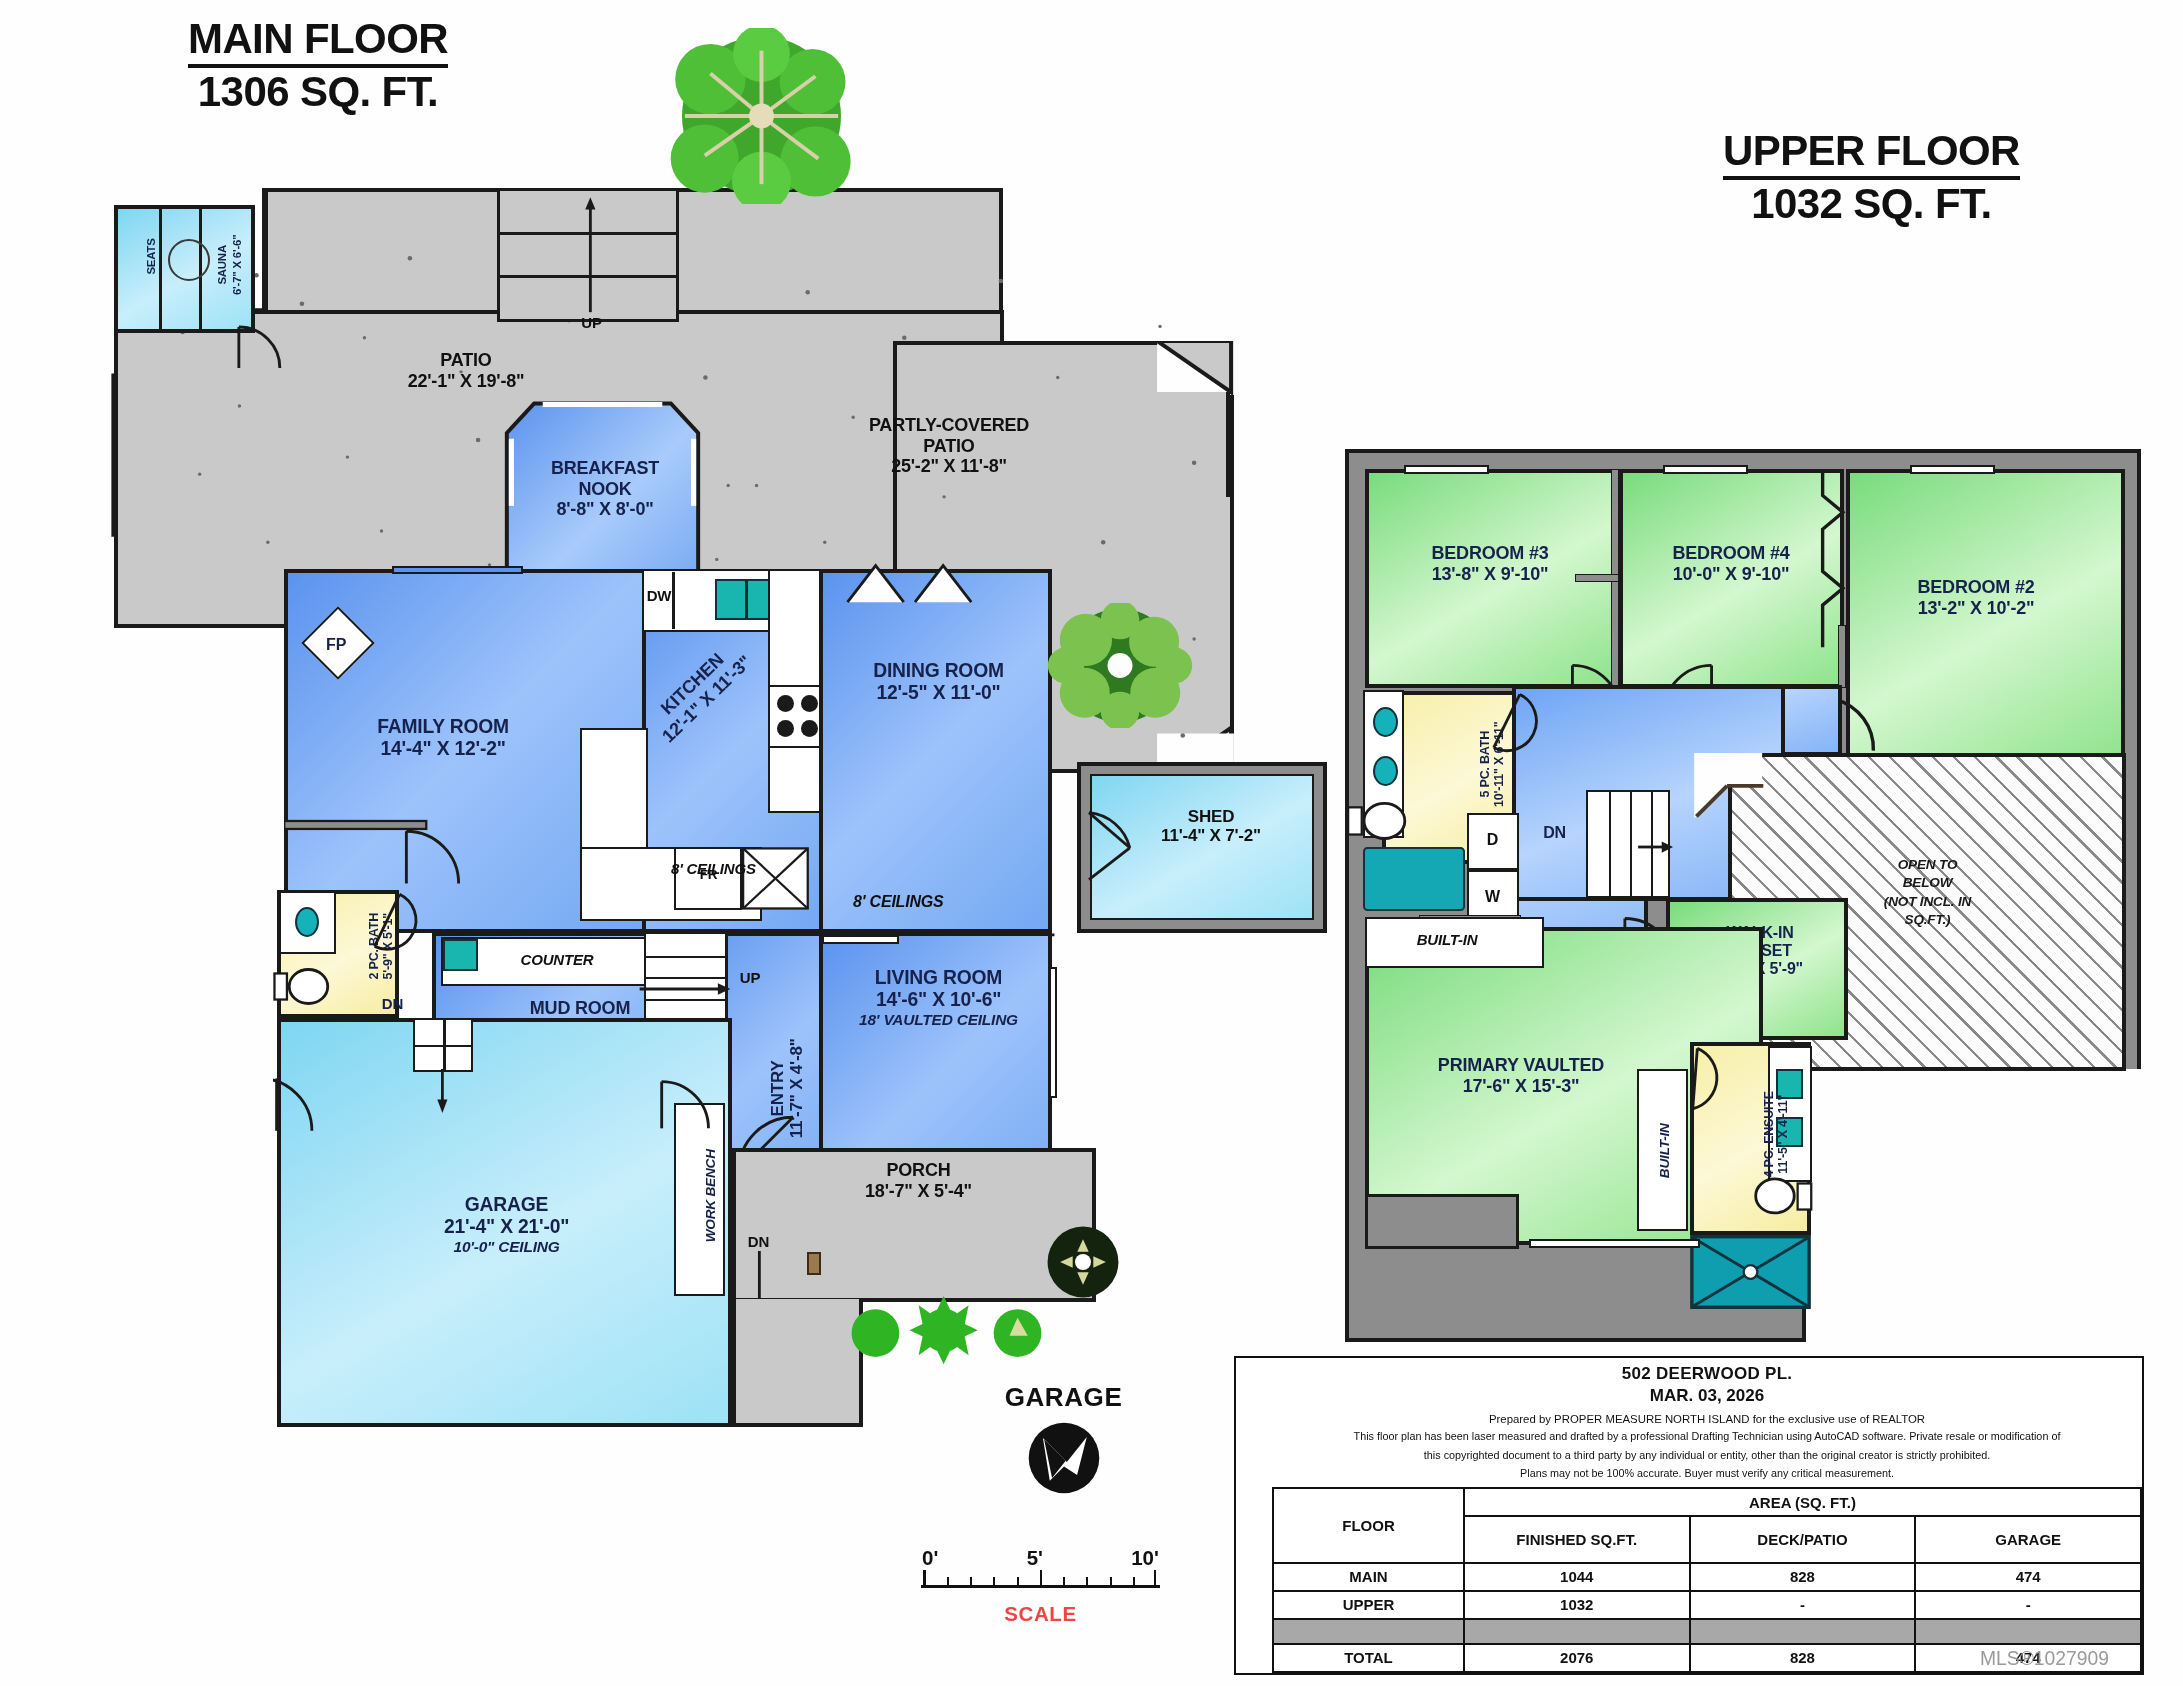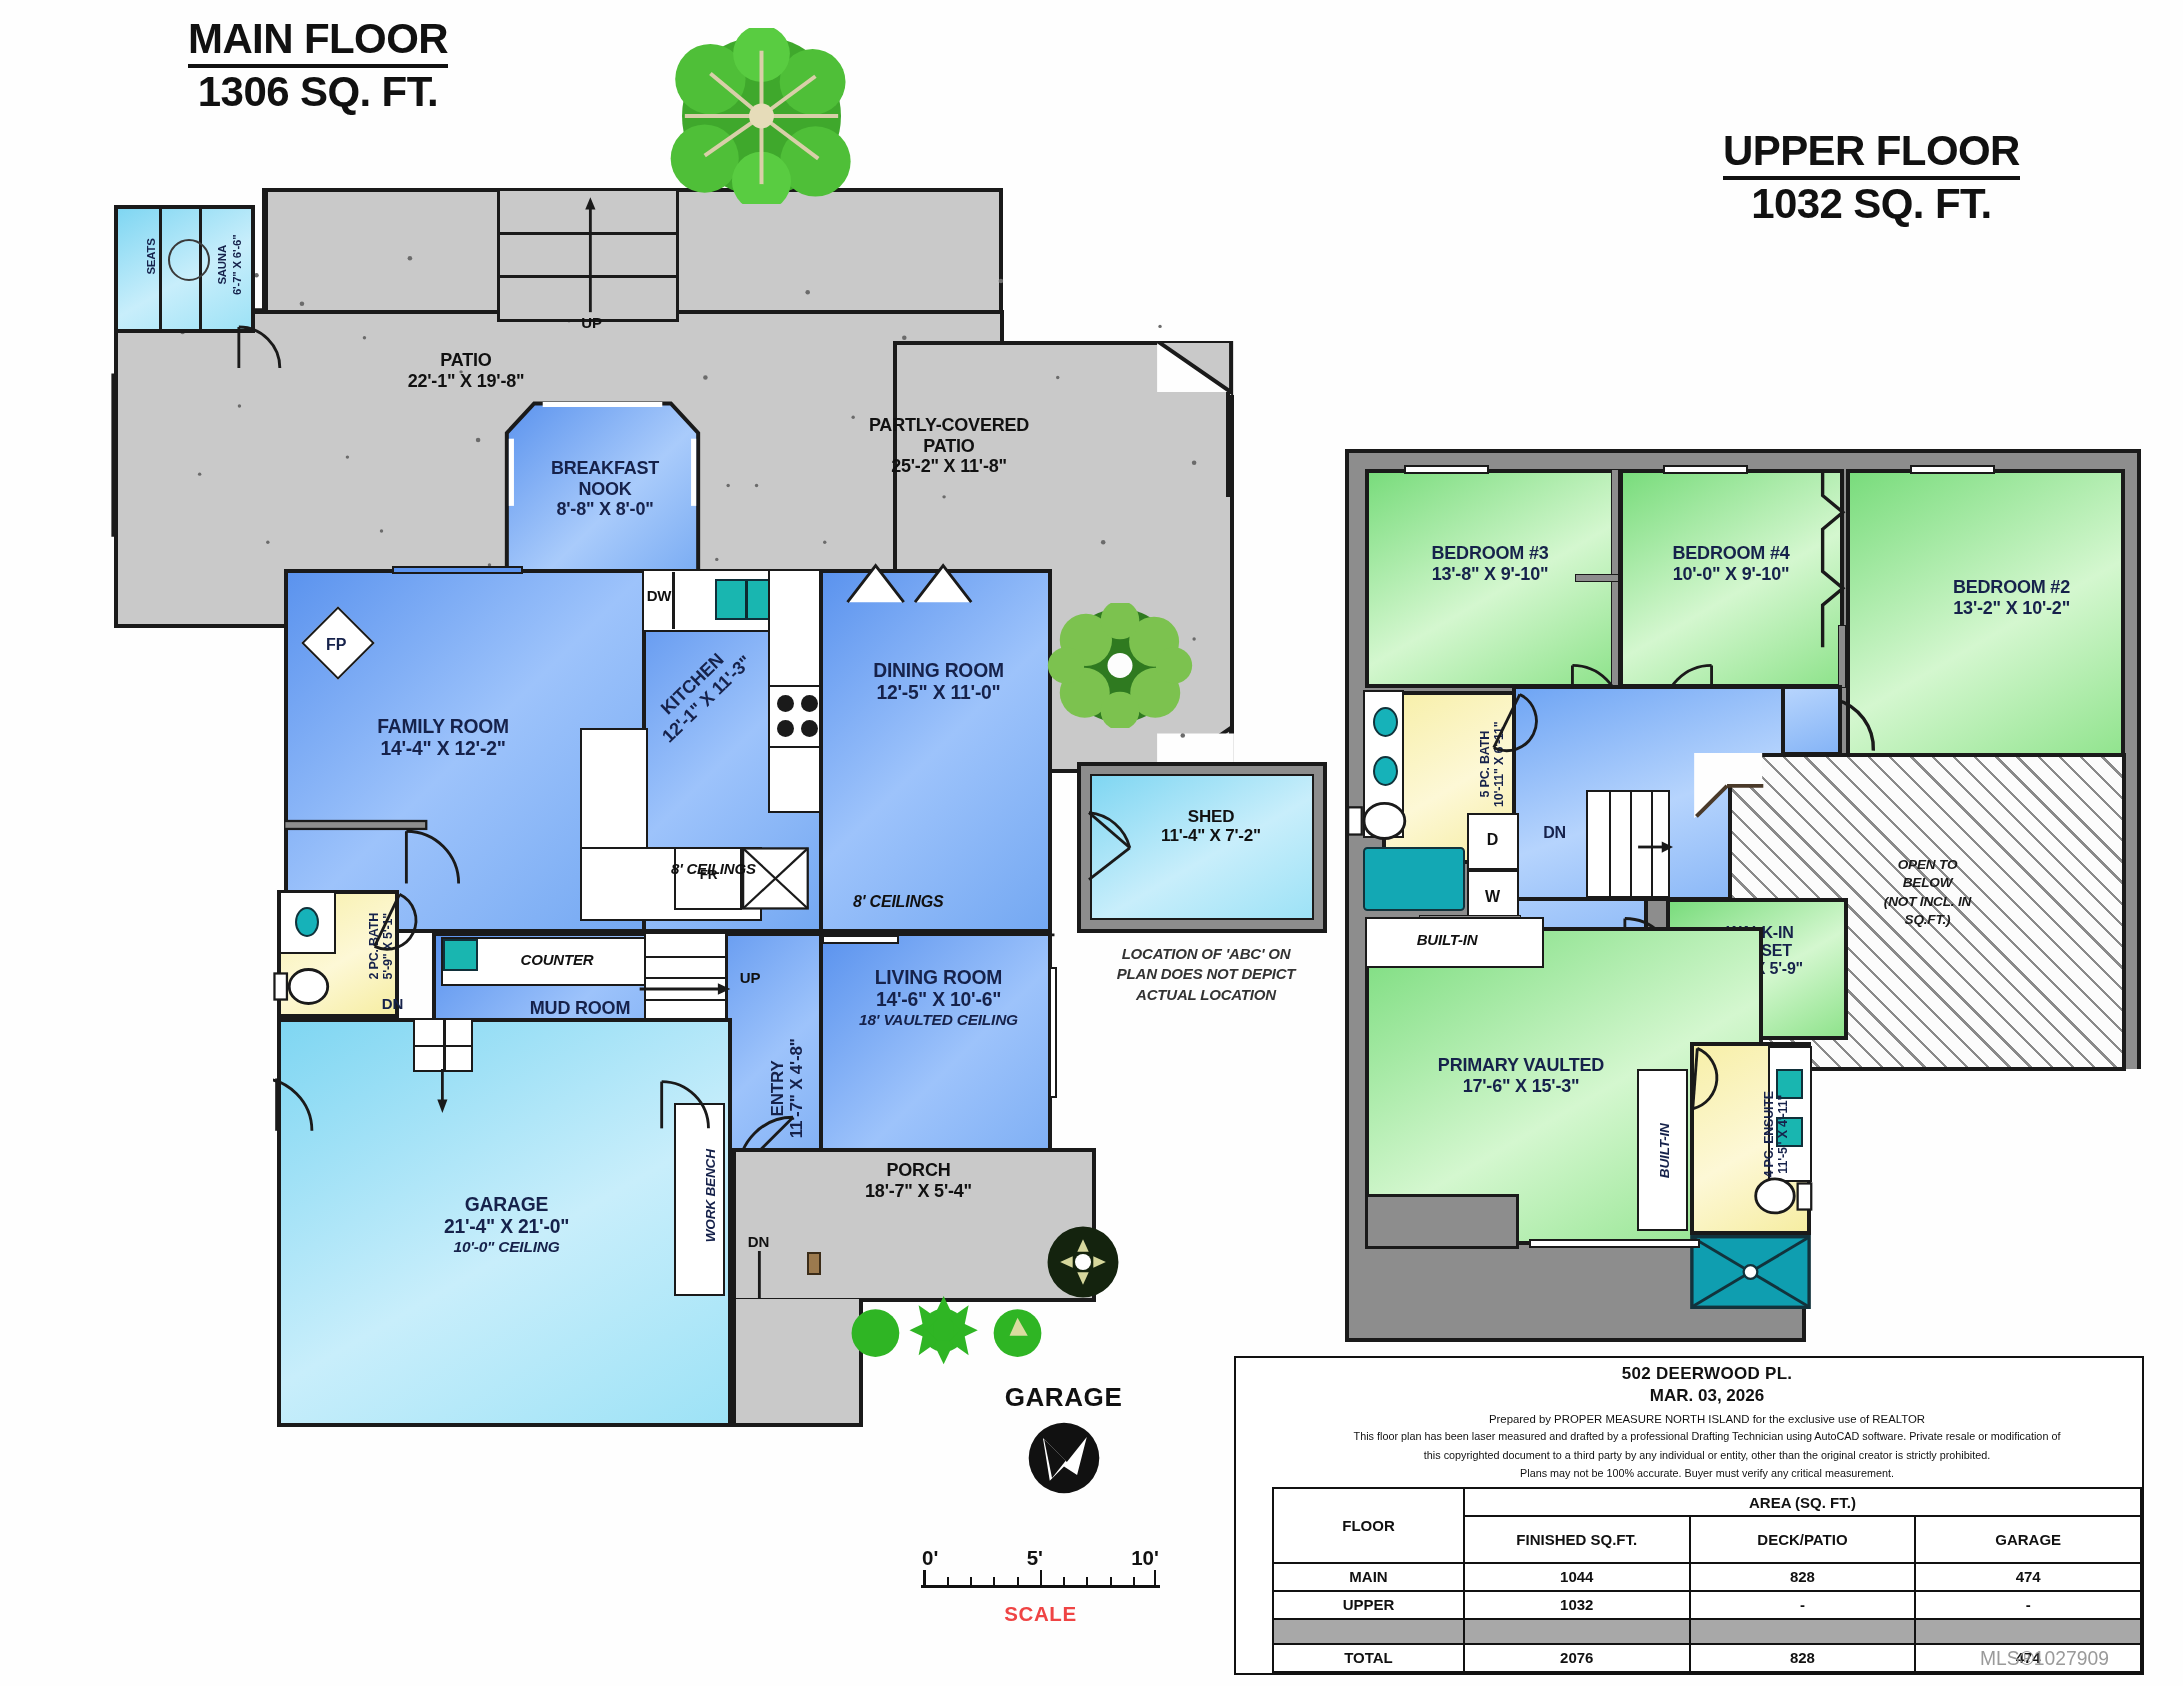--- a/index.html
+++ b/index.html
@@ -521,25 +521,20 @@
   <div class="abs lblue room" style="left:1090px; top:774px; width:224px; height:146px; border-width:2.8px;"></div>
   <svg class="abs" style="left:1083px;top:807px;" width="63" height="85" viewBox="0 0 110 150">
     <path d="M10,10 A 82,82 0 0 1 82,72" fill="none" stroke="#1a1a1a" stroke-width="5"></path>
     <line x1="10" y1="10" x2="82" y2="72" stroke="#1a1a1a" stroke-width="5"></line>
     <line x1="10" y1="128" x2="82" y2="72" stroke="#1a1a1a" stroke-width="5"></line>
   </svg>
   <div class="label lbl-30 blk" style="left:1143px; top:807px; width:136px;">
     <span>SHED</span>
     <span class="dim">11'-4" X 7'-2"</span>
   </div>
-  <div class="label lbl-26 ital" style="left:1075px; top:944px; width:262px; color:#333; line-height:1.35;">
-    <span>LOCATION OF 'ABC' ON</span>
-    <span class="dim">PLAN DOES NOT DEPICT</span>
-    <span class="dim">ACTUAL LOCATION</span>
-  </div>
 
   <svg class="abs" style="left:284px;top:796px;" width="205" height="142" viewBox="0 0 360 250">
     <rect x="0" y="44" width="250" height="14" fill="#8d8d8d" stroke="#1a1a1a" stroke-width="4"></rect>
     <path d="M215,62 A 92,92 0 0 1 307,154" fill="none" stroke="#1a1a1a" stroke-width="5"></path>
     <line x1="215" y1="62" x2="215" y2="154" stroke="#1a1a1a" stroke-width="5"></line>
   </svg>
 
   <div class="abs" style="left:1345px; top:449px; width:796px; height:750px; border:4.5px solid #1a1a1a; background:#8d8d8d;"></div>
 
   <div class="abs" style="left:1802px; top:1069px; width:344px; height:136px; background:#fefefe;"></div>
@@ -571,21 +566,21 @@
     <line x1="104" y1="6" x2="104" y2="90" stroke="#1a1a1a" stroke-width="5"></line>
   </svg>
 
   <svg class="abs" style="left:1817px;top:472px;" width="45" height="210" viewBox="0 0 80 370">
     <path d="M10,0 L10,40 L46,70 L10,100 L10,175 L46,205 L10,235 L10,310" fill="none" stroke="#1a1a1a" stroke-width="6"></path>
   </svg>
   <div class="innerwall" style="left:1838px;top:625px;width:8px;height:63px;"></div>
 
   <div class="room green" style="left:1846px; top:469px; width:279px; height:296px;"></div>
   <div class="window" style="left:1910px;top:465px;width:85px;height:9px;"></div>
-  <div class="label lbl-32" style="left:1882px; top:577px; width:188px;text-align:right;">
+  <div class="label lbl-32" style="left:1882px; top:577px; width:188px;">
     <span>BEDROOM #2</span>
     <span class="dim">13'-2" X 10'-2"</span>
   </div>
   <svg class="abs" style="left:1828px;top:696px;" width="51" height="74" viewBox="0 0 90 130">
     <path d="M14,6 A 90,90 0 0 1 80,96" fill="none" stroke="#1a1a1a" stroke-width="6"></path>
     <line x1="14" y1="6" x2="14" y2="106" stroke="#1a1a1a" stroke-width="6"></line>
   </svg>
 
   <div class="room blue2" style="left:1512px; top:685px; width:330px; height:71px;"></div>
   <div class="room blue2" style="left:1512px; top:685px; width:136px; height:290px;"></div>

